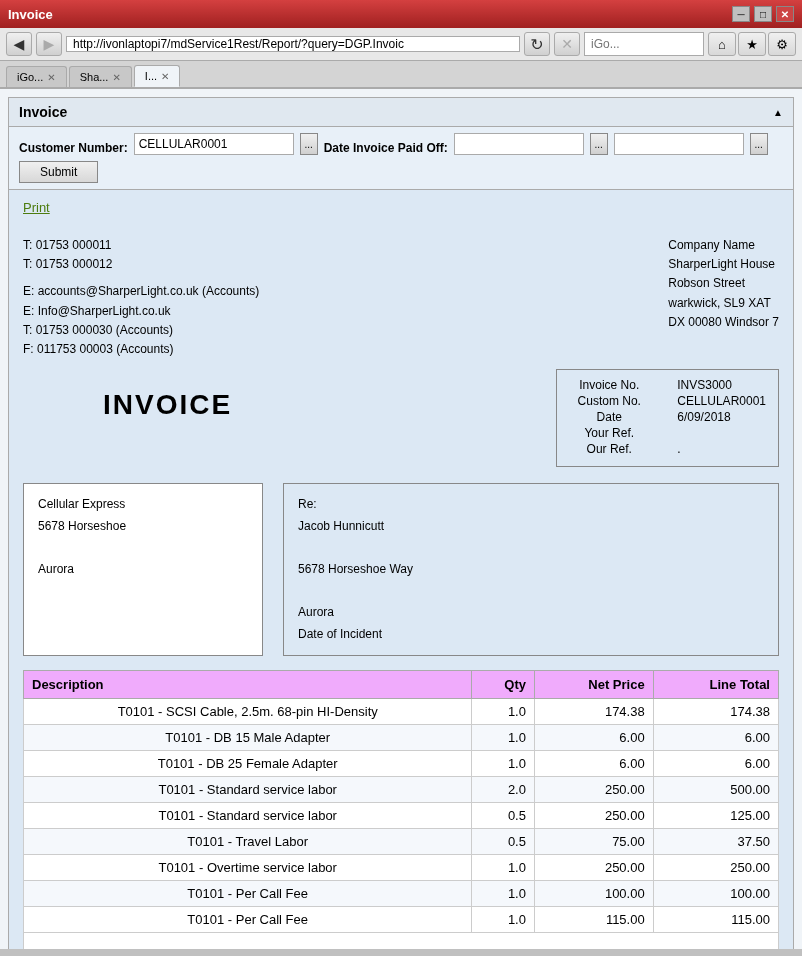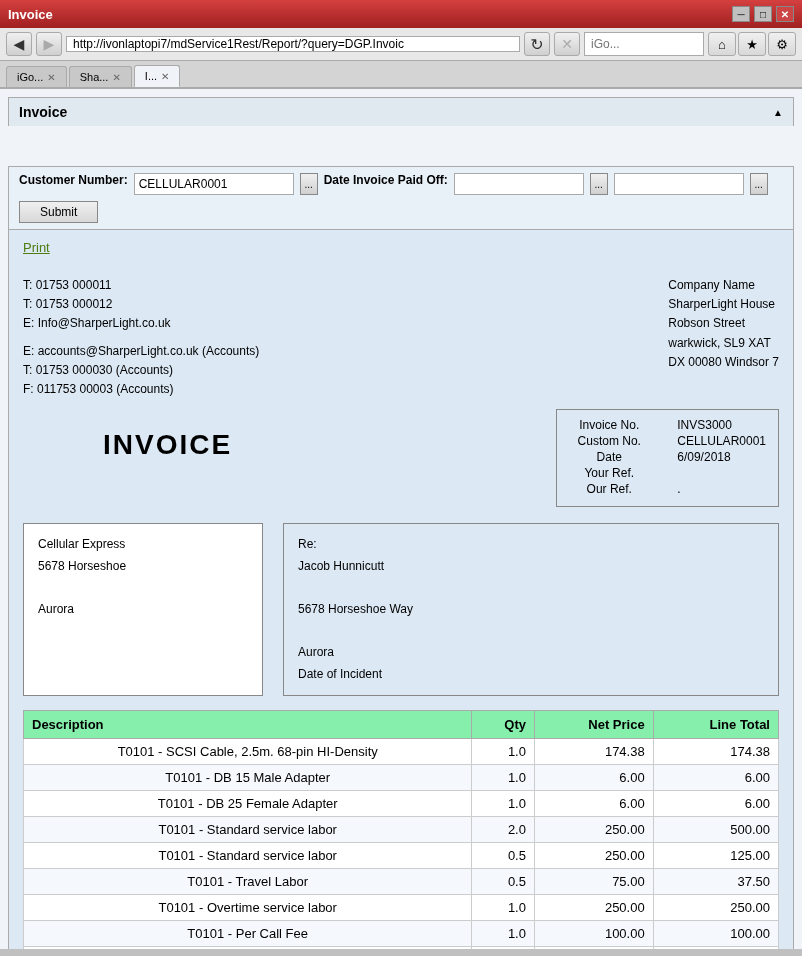--- a/index.html
+++ b/index.html
@@ -152,24 +152,23 @@
     .scroll-indicator {
       font-size: 10px;
     }
 
     
     .form-row {
       background: #e8f0f8;
       border: 1px solid #aaa;
       padding: 6px 10px;
       display: flex;
-      align-items: flex-start;
+      align-items: flex-end;
       gap: 6px;
       flex-wrap: wrap;
-      margin-top: 40px;
     }
     .form-label {
       font-size: 12px;
       font-weight: bold;
     }
     .form-input {
       height: 22px;
       border: 1px solid #aaa;
       padding: 0 4px;
       font-size: 12px;
@@ -288,21 +287,21 @@
     }
 
     
     .invoice-table {
       width: 100%;
       border-collapse: collapse;
       font-size: 13px;
       background: white;
     }
     .invoice-table th {
-      background: #86efac;
+      background: #f0abfc;
       border: 1px solid #aaa;
       padding: 6px 8px;
       text-align: left;
       font-weight: bold;
     }
     .invoice-table th.right { text-align: right; }
     .invoice-table td {
       border: 1px solid #ccc;
       padding: 5px 8px;
       text-align: center;
@@ -372,22 +371,22 @@
   </div>
 
   <div class="invoice-body">
 
     <a class="print-link">Print</a>
 
     <div class="company-section">
       <div class="company-left">
         <div>T: 01753 000011</div>
         <div>T: 01753 000012</div>
+        <div style="margin-top:8px;">E: accounts@SharperLight.co.uk (Accounts)</div>
         <div>E: Info@SharperLight.co.uk</div>
-        <div style="margin-top:8px;">E: accounts@SharperLight.co.uk (Accounts)</div>
         <div>T: 01753 000030 (Accounts)</div>
         <div>F: 011753 00003 (Accounts)</div>
       </div>
       <div class="company-right">
         <div>Company Name</div>
         <div>SharperLight House</div>
         <div>Robson Street</div>
         <div>warkwick, SL9 XAT</div>
         <div>DX 00080 Windsor 7</div>
       </div>

